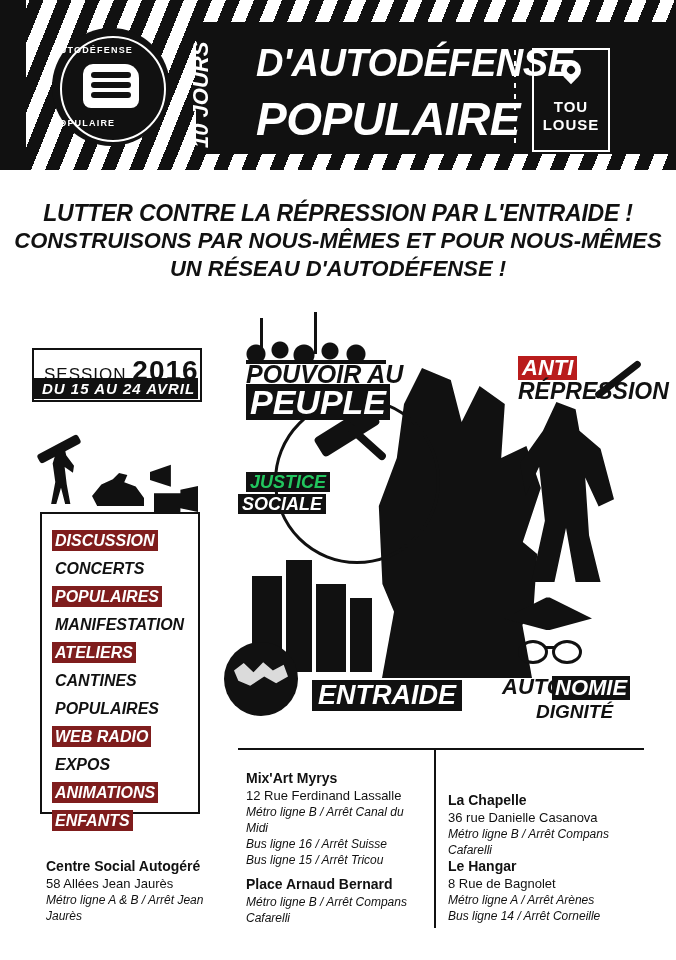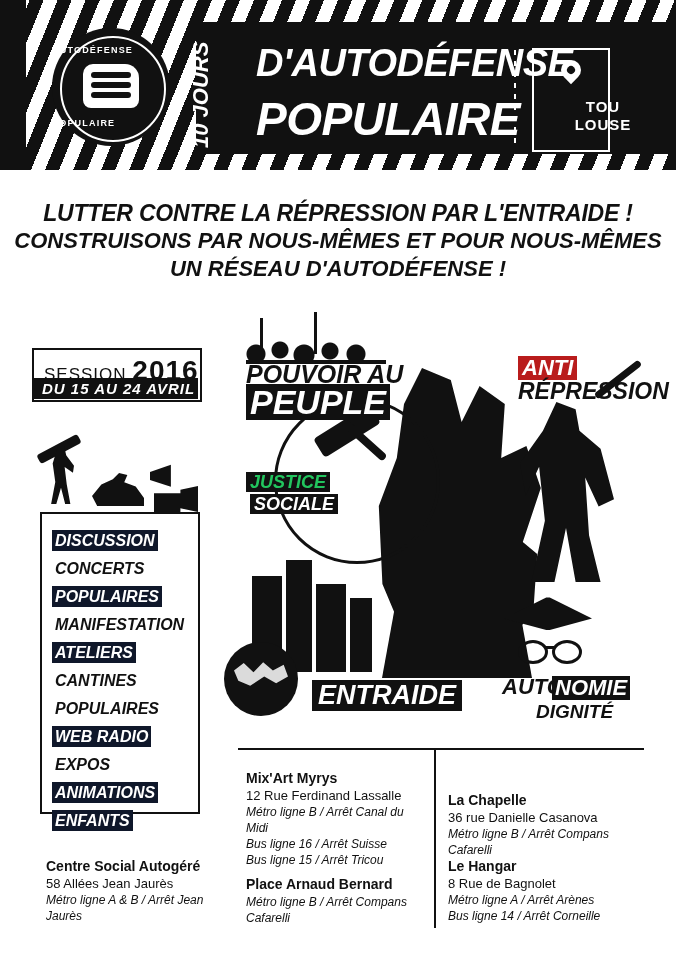--- a/index.html
+++ b/index.html
@@ -153,21 +153,20 @@
     width: 8px; height: 8px;
     border-radius: 50%;
     background: #111111;
   }
   .loc-line1, .loc-line2 {
     position: absolute;
     width: 74px;
     font-size: 15px;
     font-weight: bold;
     letter-spacing: 1px;
-    padding-left: 32px;
   }
   .loc-line1 { top: 48px; }
   .loc-line2 { top: 66px; }
 
   
   .headline-1 {
     position: absolute;
     left: 0; top: 200px;
     width: 676px;
     text-align: center;
@@ -238,21 +237,21 @@
   }
   .act {
     font-size: 16px;
     font-weight: bold;
     font-style: italic;
     line-height: 21px;
     margin-bottom: 7px;
     display: inline-block;
     padding: 0 3px;
   }
-  .act.hl { background: #0f172a; color: #ffffff; }
+  .act.hl { background: #7f1d1d; color: #ffffff; }
   .act-row { line-height: 0; }
 
   
   .sil {
     position: absolute;
     background: #111111;
   }
   .sil-person {
     left: 48px; top: 446px;
     width: 26px; height: 58px;
@@ -334,21 +333,21 @@
     color: #111111;
   }
   .justice1 {
     left: 28px; top: 160px;
     font-size: 18px;
     background: #111111;
     color: #22c55e;
     padding: 1px 4px;
   }
   .justice2 {
-    left: 32px; top: 182px;
+    left: 20px; top: 182px;
     font-size: 18px;
     background: #111111;
     color: #ffffff;
     padding: 1px 4px;
   }
   .entraide {
     left: 94px; top: 368px;
     font-size: 27px;
     background: #111111;
     color: #ffffff;

